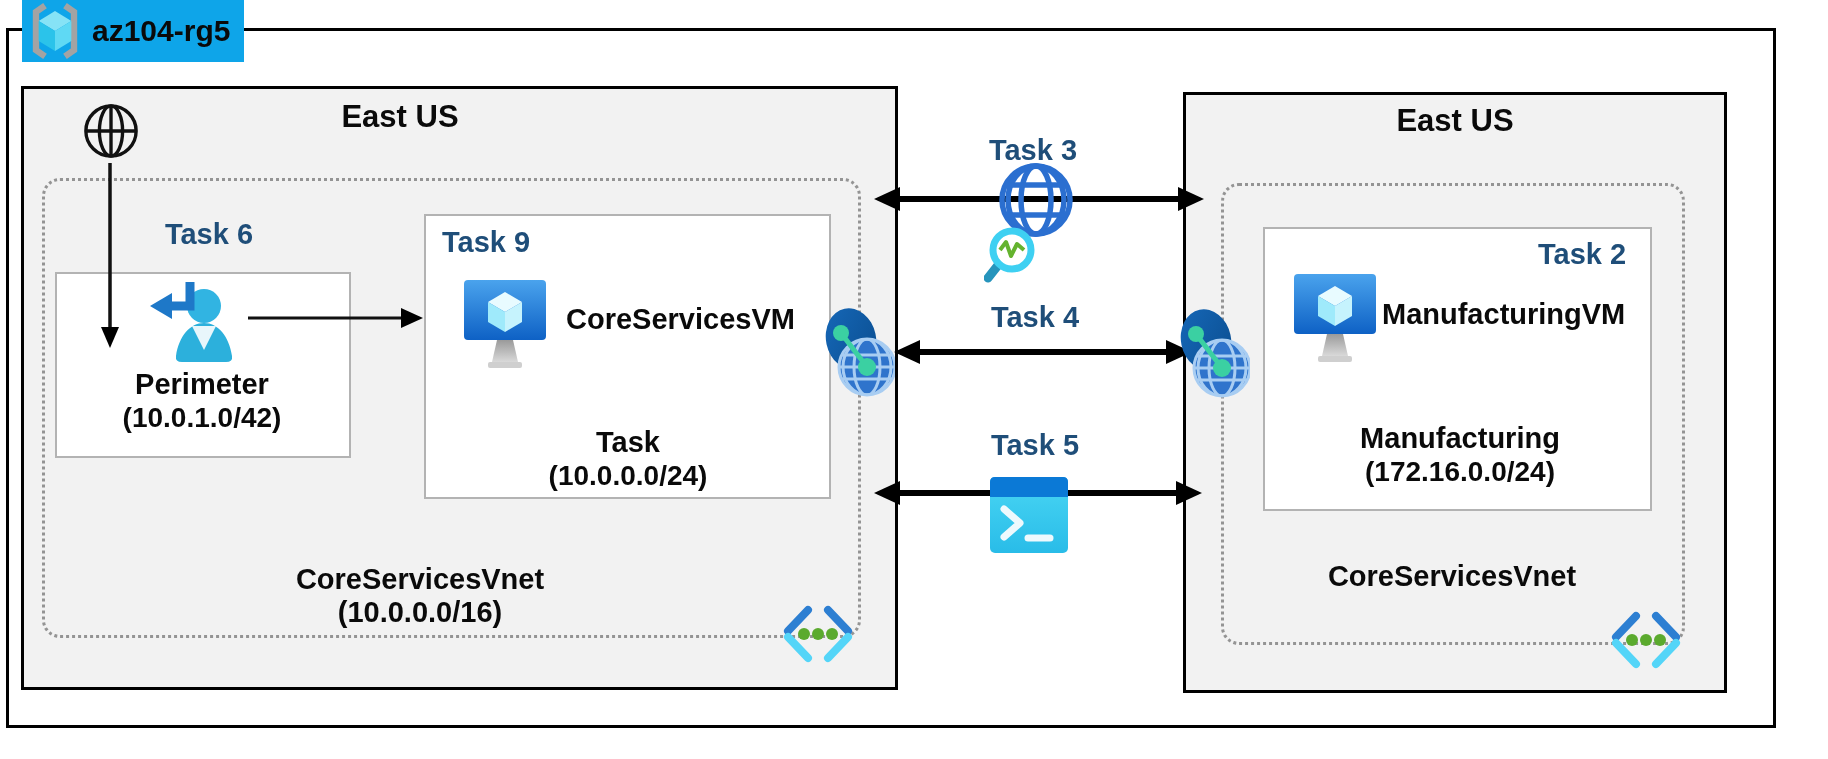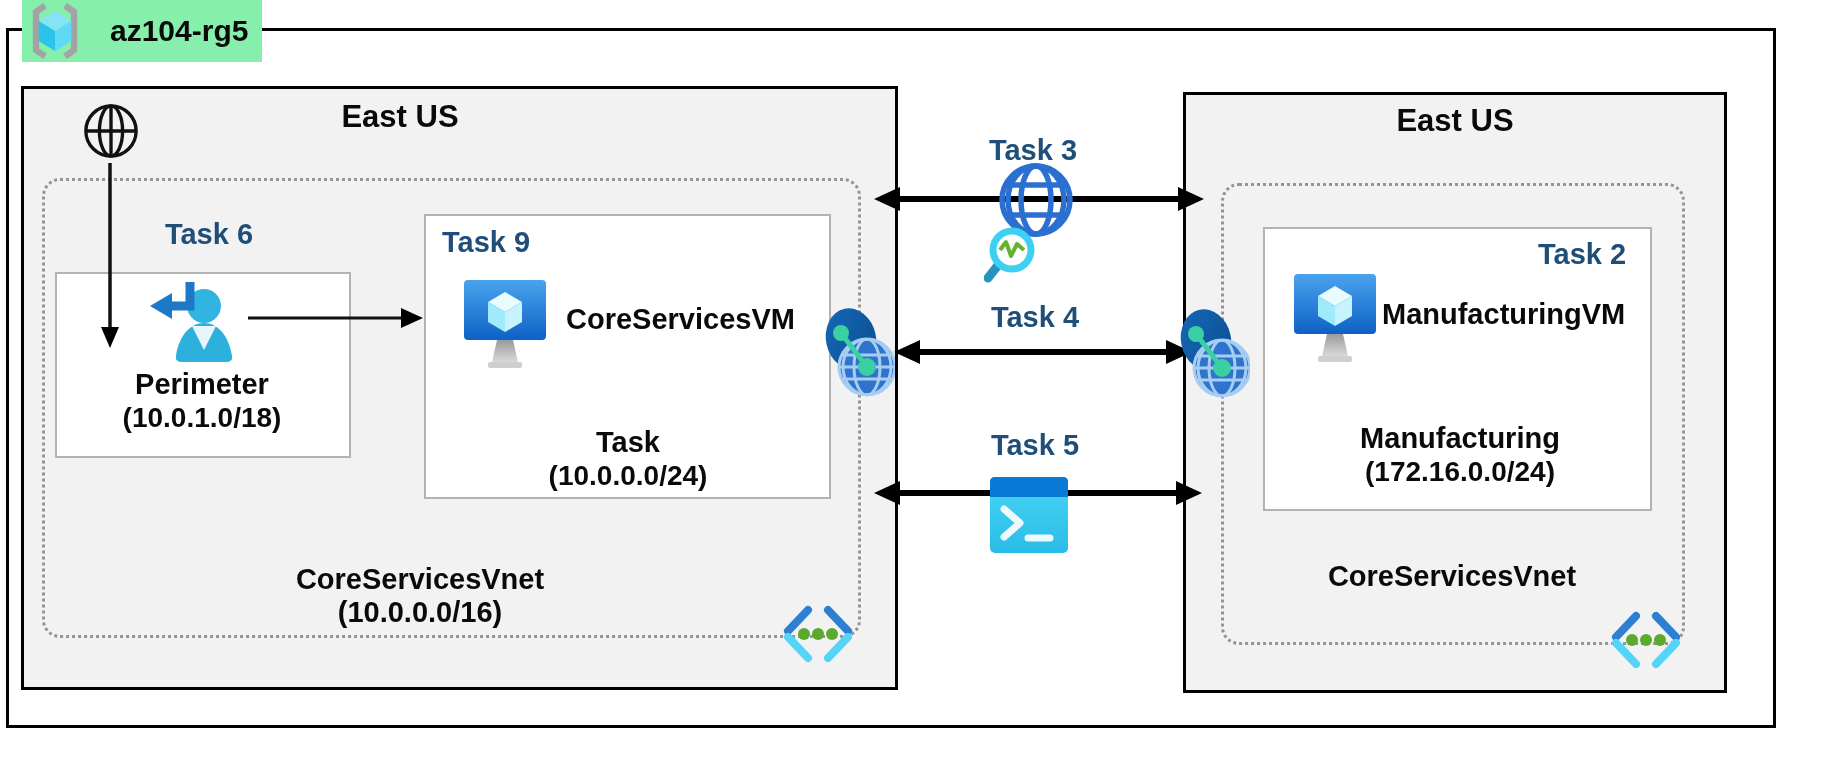--- a/index.html
+++ b/index.html
@@ -1,20 +1,20 @@
 <!DOCTYPE html>
 <html style="--task-blue: #1f4e79;"><head>
 <meta charset="utf-8">
 <style>
   html,body{margin:0;padding:0;background:#fff;}
   .canvas{position:relative;width:1828px;height:759px;background:#fff;
     font-family:"Liberation Sans",sans-serif;font-weight:bold;color:#0a0a0a;overflow:hidden;}
   .abs{position:absolute;}
   .outer-box{left:6px;top:28px;width:1764px;height:694px;border:3px solid #000;z-index:1;}
-  .rg-header{left:22px;top:0;height:62px;display:flex;align-items:center;gap:26px;z-index:10;background:#86efac;padding:0 14px 0 4px;}
+  .rg-header{left:22px;top:0;height:62px;display:flex;align-items:center;gap:8px;z-index:10;background:#0ea5e9;padding:0 14px 0 4px;}
   .rg-label{font-size:30px;}
   .region{background:#f2f2f2;border:3px solid #000;z-index:2;}
   .region-left{left:21px;top:86px;width:871px;height:598px;}
   .region-right{left:1183px;top:92px;width:538px;height:595px;}
   .region-title{font-size:31px;z-index:6;transform:translateX(-50%);}
   .vnet-dashed{border:3px dotted #949494;border-radius:18px;z-index:3;}
   .vnet-left{left:42px;top:178px;width:813px;height:454px;}
   .vnet-right{left:1221px;top:183px;width:458px;height:456px;}
   .white-box{background:#fff;border:2px solid #b3b3b3;z-index:4;}
   .perimeter-box{left:55px;top:272px;width:292px;height:182px;}
@@ -63,21 +63,21 @@
   <div class="abs task-label centered" style="left:209px;top:218px;">Task 6</div>
   <div class="abs white-box perimeter-box"></div>
   <svg class="abs icon" style="left:146px;top:276px;" width="92" height="92" viewBox="0 0 92 92">
     <path d="M58 47 C44 47 33 60 30 80 Q29 86 36 86 H80 Q87 86 86 80 C83 60 72 47 58 47 Z" fill="#2cb0dc"></path>
     <polygon points="46,50 70,50 58,74" fill="#e8f6fb"></polygon>
     <circle cx="58" cy="30" r="17" fill="#31b4e2"></circle>
     <path d="M44 6 V30 H24" fill="none" stroke="#1e78c8" stroke-width="9"></path>
     <polygon points="4,30 26,17 26,43" fill="#1e78c8"></polygon>
   </svg>
   <div class="abs txt centered" style="left:202px;top:368px;">Perimeter</div>
-  <div class="abs txt-sm centered" style="left:202px;top:402px;">(10.0.1.0/18)</div>
+  <div class="abs txt-sm centered" style="left:202px;top:402px;">(10.0.1.0/42)</div>
 
   <div class="abs white-box task1-box"></div>
   <div class="abs task-label" style="left:442px;top:226px;">Task 9</div>
   <svg class="abs icon" style="left:462px;top:278px;" width="86" height="100" viewBox="0 0 86 100">
     <defs>
       <linearGradient id="mon1" x1="0" y1="0" x2="0" y2="1">
         <stop offset="0" stop-color="#4aa3ed"></stop>
           <stop offset="1" stop-color="#0e61c5"></stop>
       </linearGradient>
       <linearGradient id="stand1" x1="0" y1="0" x2="0" y2="1">

